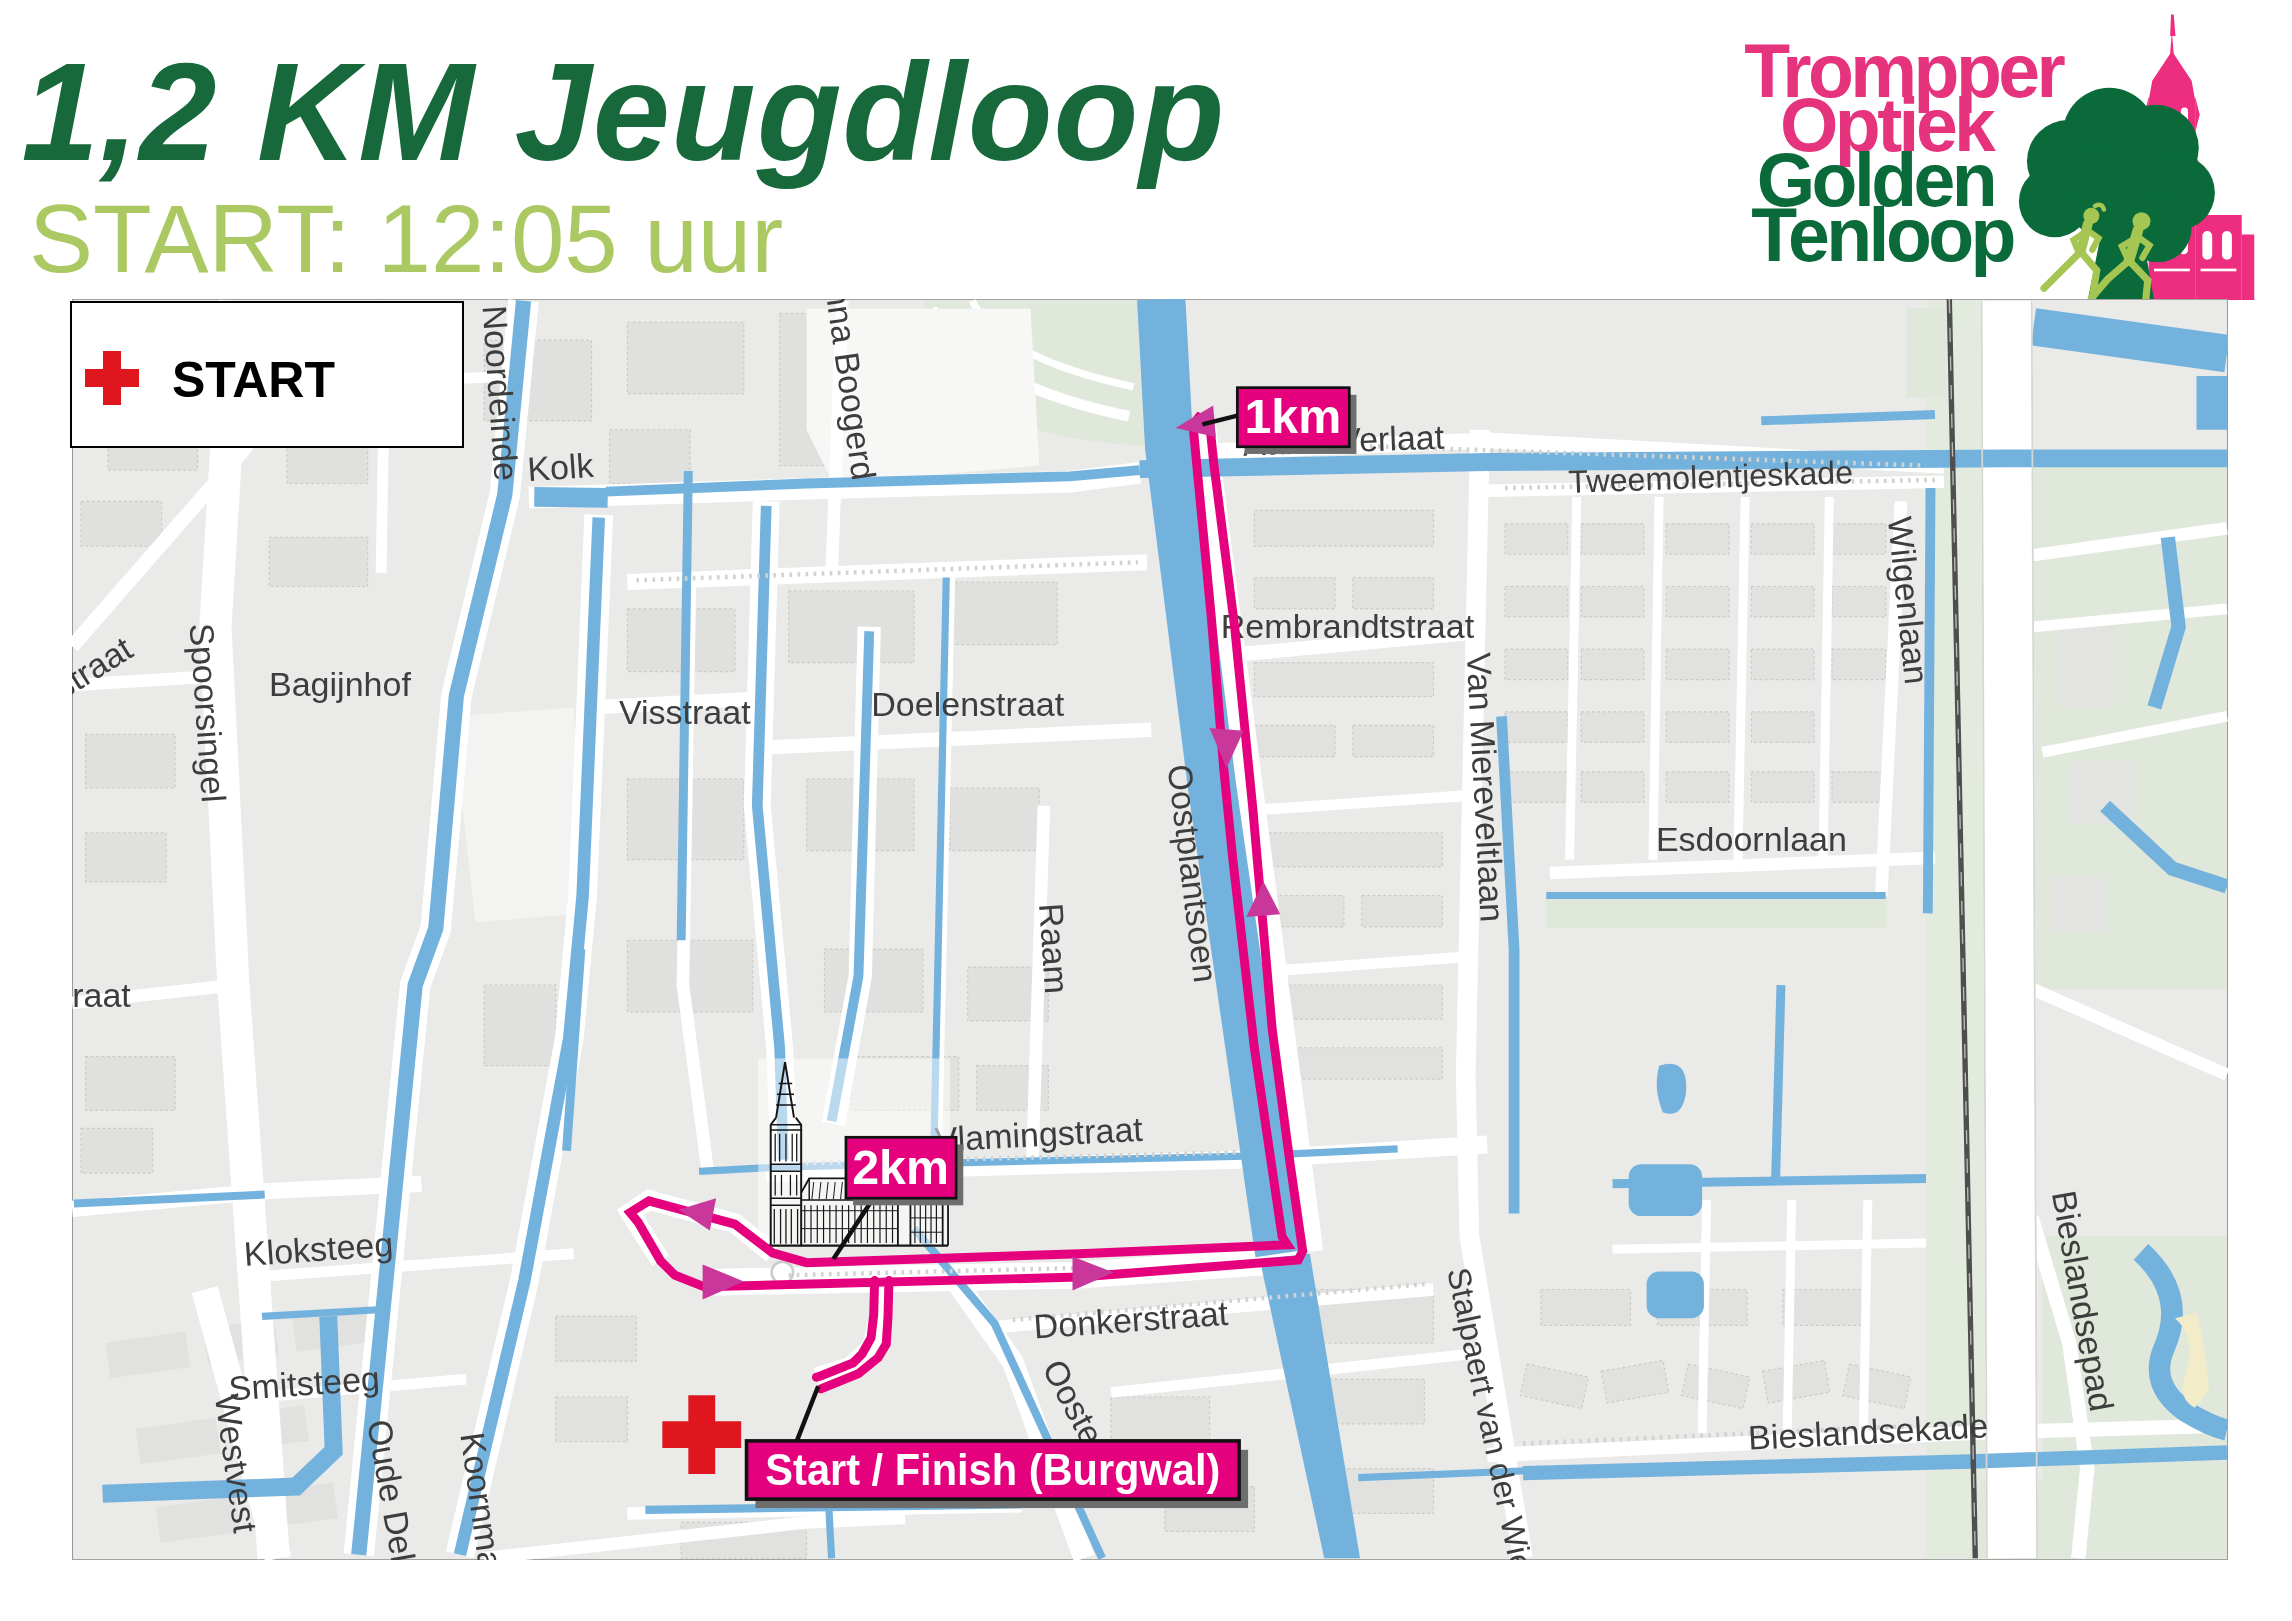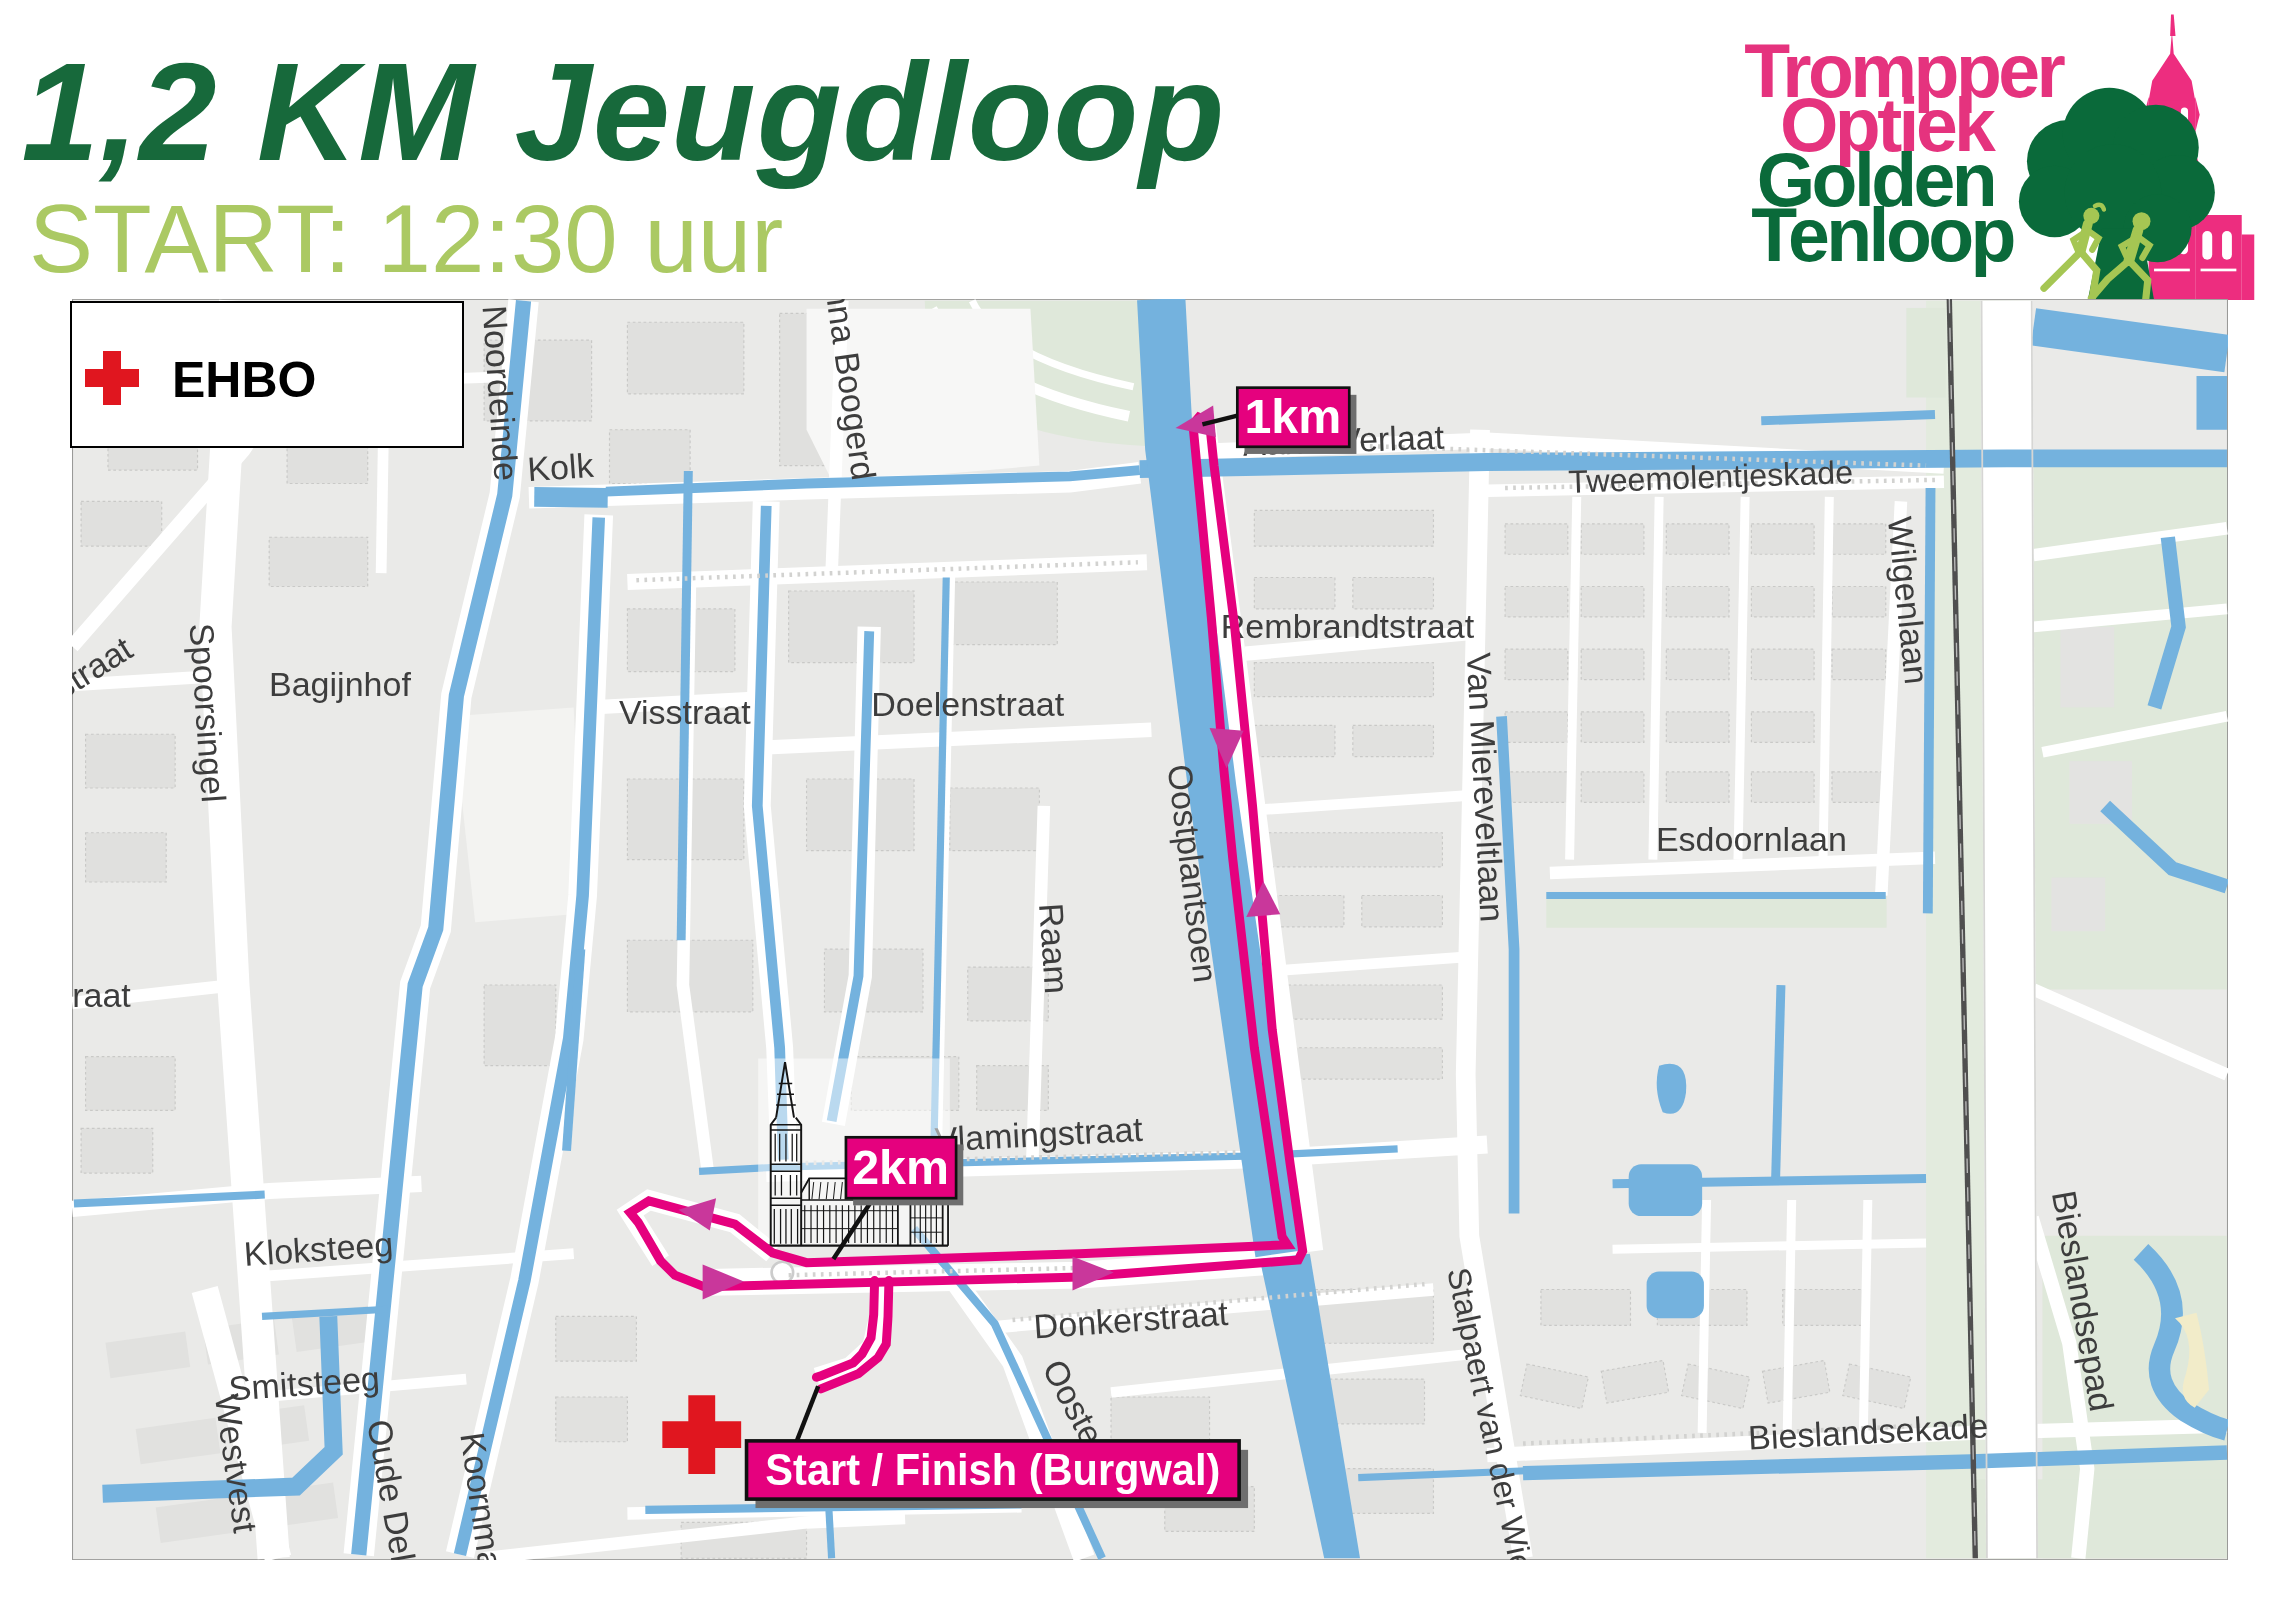--- a/index.html
+++ b/index.html
@@ -3,21 +3,21 @@
 <meta charset="utf-8">
 <style>
 html,body{margin:0;padding:0;background:#ffffff;width:2293px;height:1621px;overflow:hidden;font-family:"Liberation Sans",sans-serif;}
 .abs{position:absolute;}
 </style>
 </head>
 <body>
 
 <div class="abs" style="left:21.5px;top:32px;font-size:139px;font-weight:bold;font-style:italic;color:#17693b;letter-spacing:0.9px;white-space:nowrap;">1,2 KM Jeugdloop</div>
 
-<div class="abs" style="left:29px;top:184px;font-size:96px;font-weight:400;color:#abc963;letter-spacing:0px;white-space:nowrap;">START: 12:30 uur</div>
+<div class="abs" style="left:29px;top:184px;font-size:96px;font-weight:400;color:#abc963;letter-spacing:0px;white-space:nowrap;">START: 12:05 uur</div>
 
 <svg class="abs" style="left:1737px;top:9px;" width="528" height="300" viewBox="1940 10 590 335">
 
 <g fill="#ed2d7f">
 <path d="M2370,335 L2370,262 L2360,272 L2360,335 Z"></path>
 <path d="M2375,335 L2375,250 L2398,235 L2398,335 Z"></path>
 <path d="M2504,335 L2504,240 L2452,240 L2452,335 Z"></path>
 <path d="M2504,335 L2504,262 L2518,262 L2518,335 Z"></path>
 <path d="M2452,335 L2452,110 L2400,110 L2400,335 Z"></path>
 <path d="M2400,112 L2452,112 L2448,90 L2440,78 L2428,60 L2426,35 L2424,60 L2412,78 L2404,90 Z"></path>
@@ -562,14 +562,14 @@
 </g>
 
 </svg>
 
 <div class="abs" style="left:70px;top:301px;width:390px;height:143px;background:#ffffff;border:2.7px solid #000;"></div>
 
 <svg class="abs" style="left:85px;top:351px;" width="54" height="54" viewBox="0 0 60 60">
     <path fill="#e0161f" d="M20,0 h20 v20 h20 v20 h-20 v20 h-20 v-20 h-20 v-20 h20 Z"></path>
   </svg>
 
-<div class="abs" style="left:172px;top:351px;font-size:50px;font-weight:bold;color:#000;">EHBO</div>
+<div class="abs" style="left:172px;top:351px;font-size:50px;font-weight:bold;color:#000;">START</div>
 
 
 </body></html>

